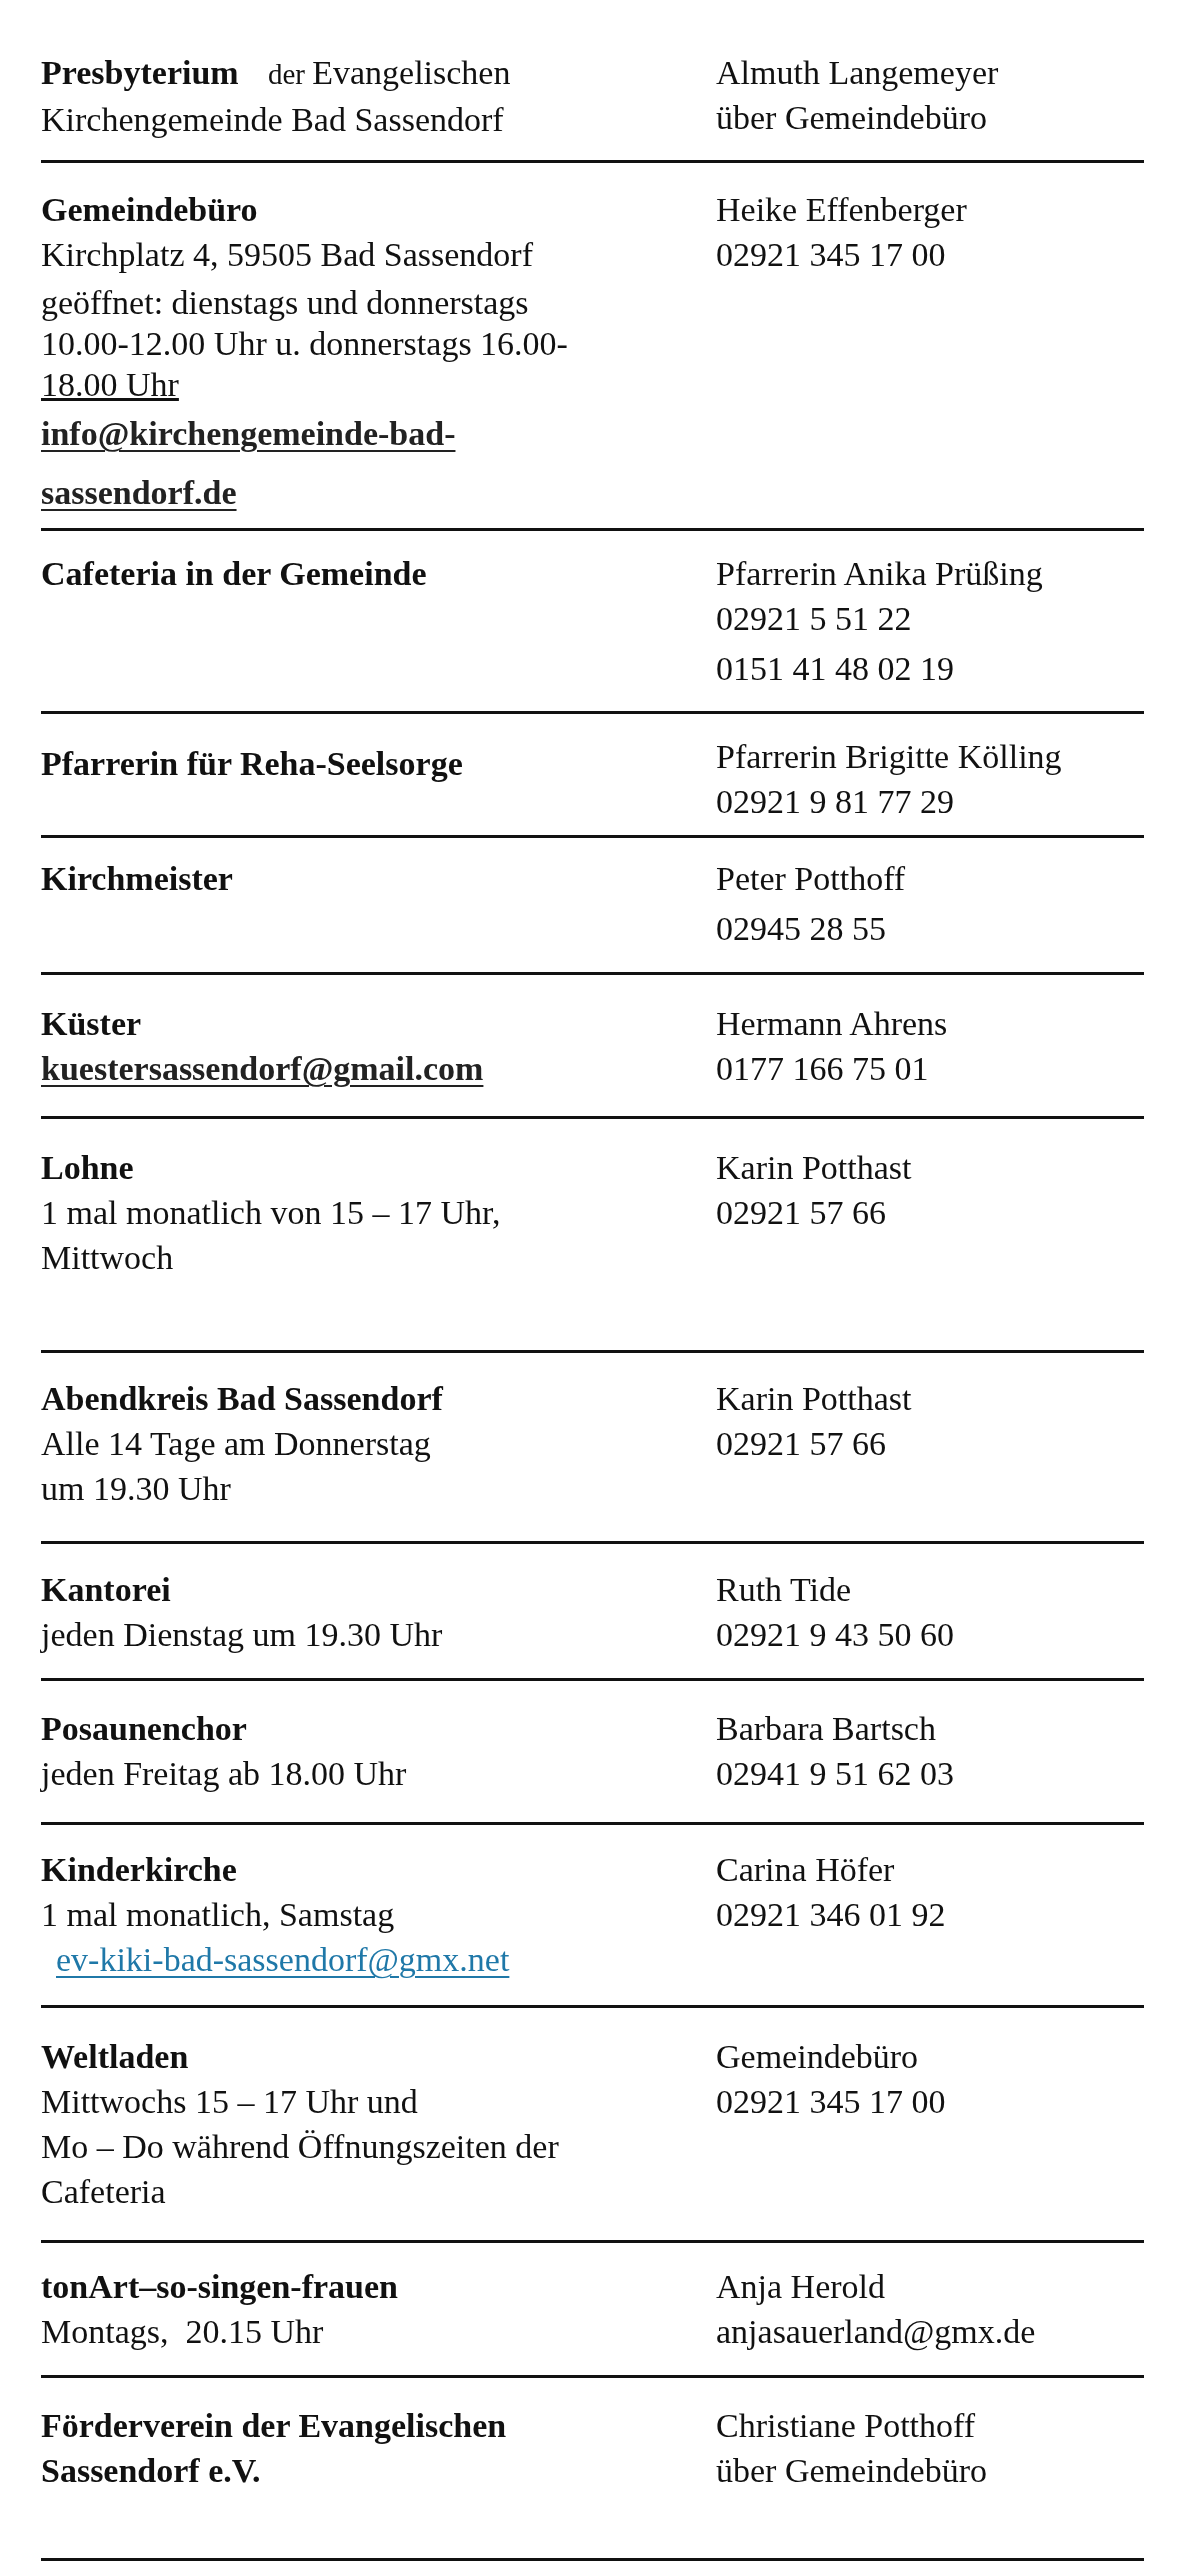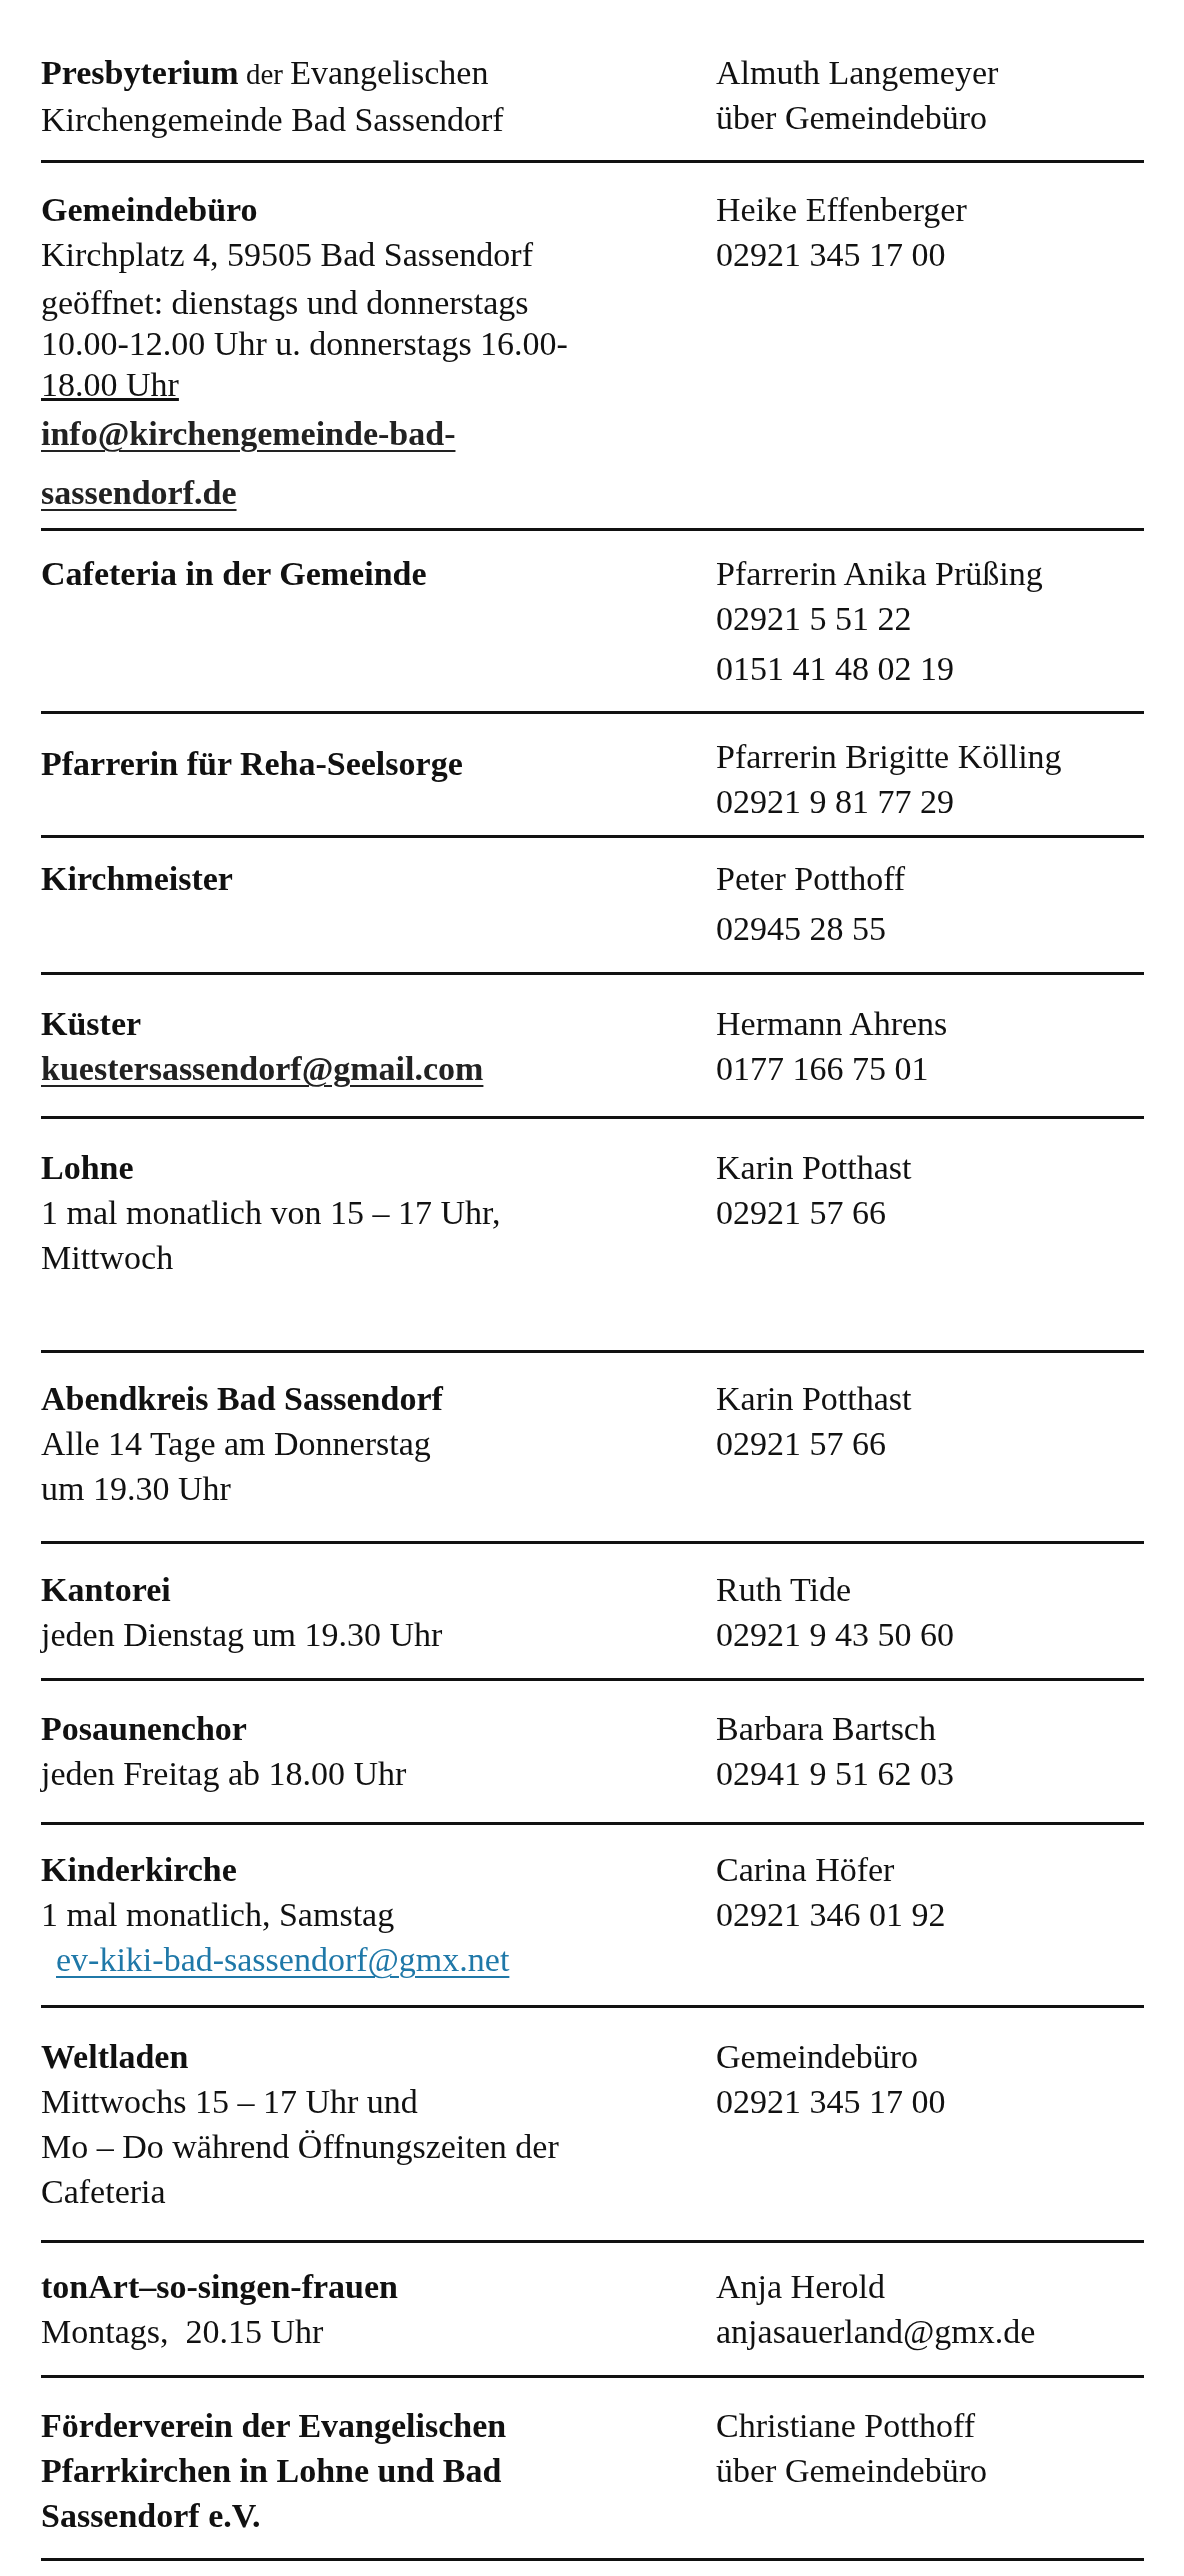--- a/index.html
+++ b/index.html
@@ -21,21 +21,21 @@
     .small { font-size: 29px; }
     .link { color: #222222; text-decoration: underline; text-underline-offset: 5.1px; text-decoration-thickness: 1.7px; font-weight: bold; }
     .link-blue { color: #1f78a8; text-decoration: underline; text-underline-offset: 5.1px; text-decoration-thickness: 1.7px; margin-left: 15px; }
     .gap { margin-top: 5.1px; }
   </style>
 </head>
 <body>
 
 <div class="row" style="top:50px;">
   <div class="left">
-    <span class="line"><b>Presbyterium</b><span class="small" style="white-space:pre;"> der </span><span>Evangelischen</span></span>
+    <span class="line"><b>Presbyterium</b><span class="small" style="white-space:pre;margin-left:22px;"> der </span><span>Evangelischen</span></span>
     <span class="line">Kirchengemeinde Bad Sassendorf</span>
   </div>
   <div class="right">
     <span class="line">Almuth Langemeyer</span>
     <span class="line">über Gemeindebüro</span>
   </div>
 </div>
 <div class="sep" style="top:160px;"></div>
 
 <div class="row" style="top:187px;">
@@ -186,21 +186,20 @@
   <div class="right">
     <span class="line">Anja Herold</span>
     <span class="line">anjasauerland@gmx.de</span>
   </div>
 </div>
 <div class="sep" style="top:2375px;"></div>
 
 <div class="row" style="top:2403px;">
   <div class="left">
     <span class="line bold">Förderverein der Evangelischen</span>
-    <span class="line bold">Pfarrkirchen in Lohne und Bad</span>
     <span class="line bold">Sassendorf e.V.</span>
   </div>
   <div class="right">
     <span class="line">Christiane Potthoff</span>
     <span class="line">über Gemeindebüro</span>
   </div>
 </div>
 <div class="sep" style="top:2558px;"></div>
 
 

